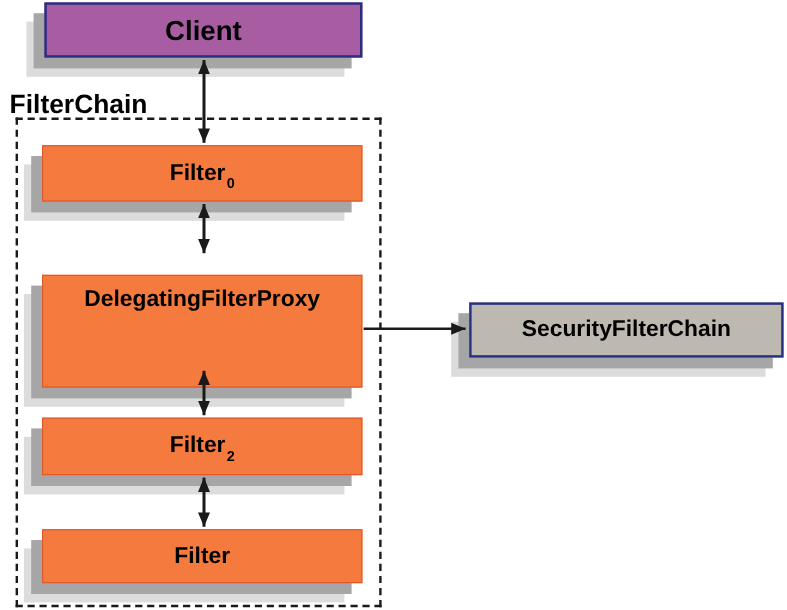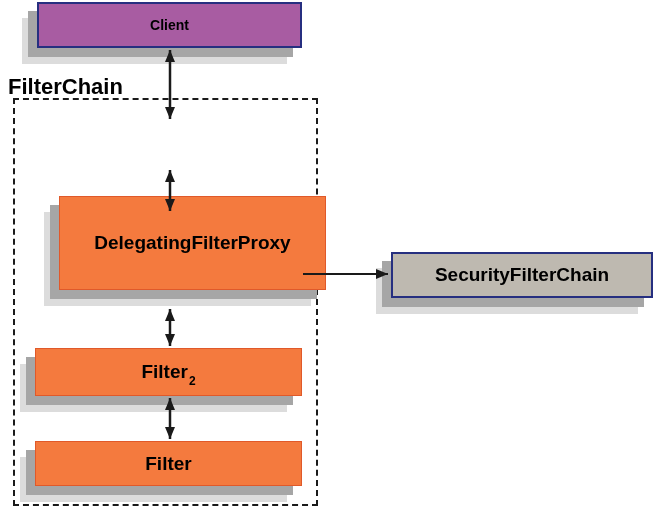--- a/index.html
+++ b/index.html
@@ -10,27 +10,27 @@
   }
   .node {
     position:absolute; display:flex; align-items:center; justify-content:center;
     font-weight:bold; font-size:19px; color:#000; text-align:center;
   }
   .shadowed {
     box-shadow:-9px 9px 0 0 #a6a6a6, -15px 16px 0 0 #dcdcdc;
   }
   .client {
     left:37px; top:2px; width:265px; height:46px;
-    background:#a85ca2; border:2px solid #262f80; font-size:14px;
+    background:#a85ca2; border:2px solid #262f80; font-size:23px;
   }
   .orange-box { background:#f47a3e; border:1px solid #e0592a; }
   .filter0 { left:35px; top:121px; width:267px; height:47px; }
   .dfp {
-    left:35px; top:196px; width:267px; height:94px;
-    flex-direction:column; justify-content:center;margin-left:24px;
+    left:35px; top:229px; width:267px; height:94px;
+    flex-direction:column; justify-content:flex-start;
   }
   .dfp-title {
     height:39px; width:100%; display:flex; align-items:center; justify-content:center;
   }
   .fcp {
     position:absolute; left:5px; top:39px; width:257px; height:50px;
     background:repeating-linear-gradient(135deg, #f47a3e 0px, #f47a3e 2px, #ffffff 2px, #ffffff 15px);
     display:flex; align-items:center; justify-content:center;
   }
   .fcp-label {
@@ -62,20 +62,23 @@
 <div class="canvas">
 
   <div class="node client shadowed">
     <span>Client</span>
   </div>
 
   <div class="fc-label">FilterChain</div>
 
   <div class="dashed-rect"></div>
 
+  <div class="node orange-box filter0 shadowed">
+    <span><span>Filter</span><span class="sub">0</span></span>
+  </div>
 
   <div class="node orange-box dfp shadowed">
     <div class="dfp-title">DelegatingFilterProxy</div>
   </div>
 
   <div class="node orange-box filter2 shadowed">
     <span><span>Filter</span><span class="sub">2</span></span>
   </div>
 
   <div class="node orange-box servlet shadowed">

